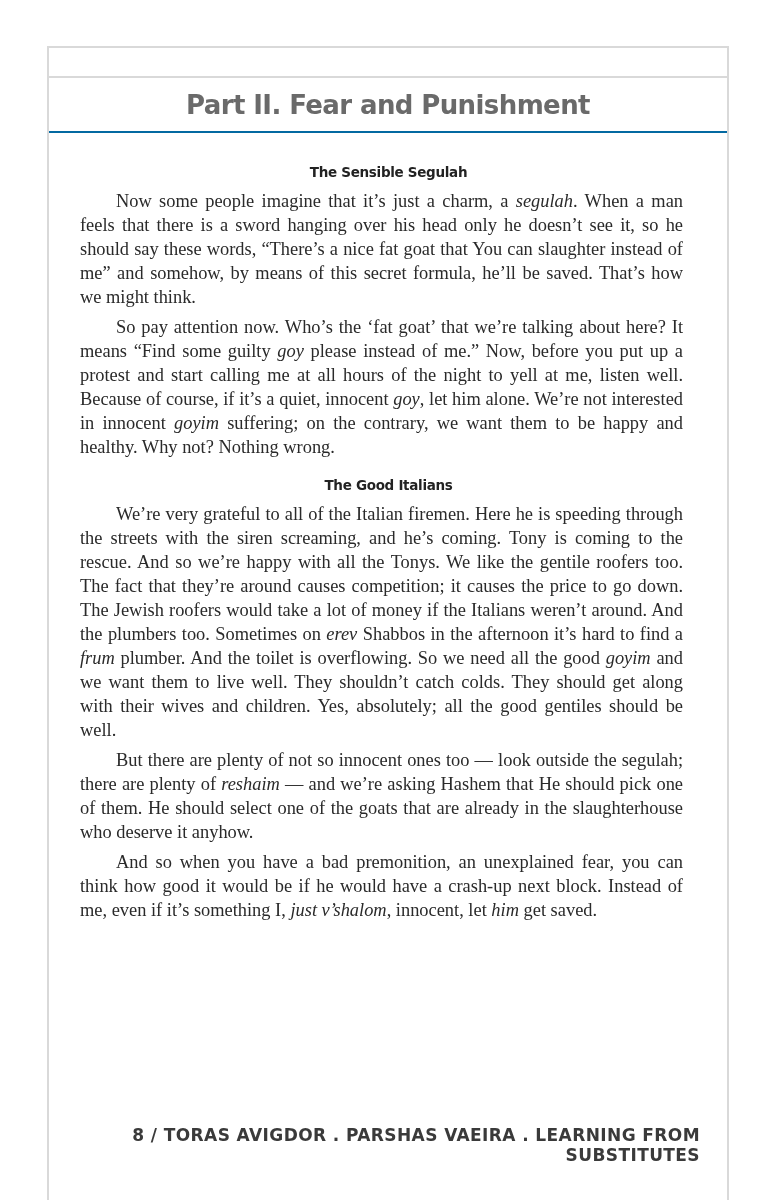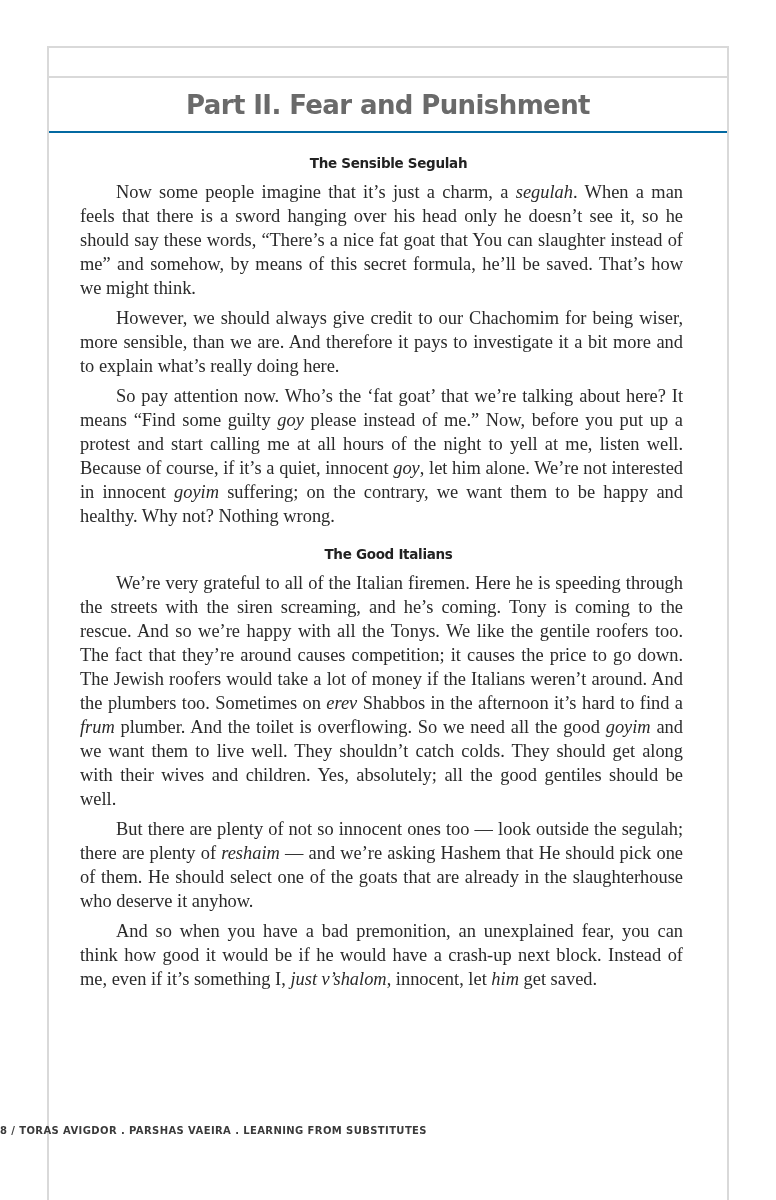--- a/index.html
+++ b/index.html
@@ -47,21 +47,21 @@
       font-weight: bold;
       font-size: 26px;
       color: #6a6a6a;
       letter-spacing: -0.6px;
       margin: 0;
       padding-top: 1px;
     }
     .content {
       position: absolute;
       left: 80px;
-      top: 151px;
+      top: 160px;
       width: 617px;
     }
     .subhead {
       font-family: "DejaVu Sans", sans-serif;
       font-weight: bold;
       font-size: 13.5px;
       color: #222222;
       text-align: center;
       letter-spacing: -0.3px;
       margin: 0 0 5px 0;
@@ -81,43 +81,42 @@
       font-style: italic;
     }
     .subhead.second {
       margin-top: 14px;
     }
     .footer {
       position: absolute;
       left: 0;
       top: 1125px;
       width: 700px;
-      text-align: left;
+      text-align: right;
       font-family: "DejaVu Sans", sans-serif;
       font-weight: bold;
-      font-size: 10px;
+      font-size: 17px;
       color: #3a3a3a;
       letter-spacing: 0.4px;
     }
   </style>
 </head>
 <body>
 
 <div class="frame">
   <div class="top-band"></div>
   <div class="title-band">
     <h1 class="part-title">Part II. Fear and Punishment</h1>
   </div>
 </div>
 
 <div class="content" id="content">
   <section>
     <h2 class="subhead">The Sensible Segulah</h2>
     <p class="para"><span>Now some people imagine that it’s just a charm, a </span><em>segulah</em><span>. When a man feels that there is a sword hanging over his head only he doesn’t see it, so he should say these words, “There’s a nice fat goat that You can slaughter instead of me” and somehow, by means of this secret formula, he’ll be saved. That’s how we might think.</span></p>
-    <p class="para"><span>However, we should always give credit to our Chachomim for being wiser, more sensible, than we are. And therefore it pays to investigate it a bit more and to explain what’s really doing here.</span></p>
     <p class="para"><span>So pay attention now. Who’s the ‘fat goat’ that we’re talking about here? It means “Find some guilty </span><em>goy</em><span> please instead of me.” Now, before you put up a protest and start calling me at all hours of the night to yell at me, listen well. Because of course, if it’s a quiet, innocent </span><em>goy</em><span>, let him alone. We’re not interested in innocent </span><em>goyim</em><span> suffering; on the contrary, we want them to be happy and healthy. Why not? Nothing wrong.</span></p>
   </section>
   <section>
     <h2 class="subhead second">The Good Italians</h2>
     <p class="para"><span>We’re very grateful to all of the Italian firemen. Here he is speeding through the streets with the siren screaming, and he’s coming. Tony is coming to the rescue. And so we’re happy with all the Tonys. We like the gentile roofers too. The fact that they’re around causes competition; it causes the price to go down. The Jewish roofers would take a lot of money if the Italians weren’t around. And the plumbers too. Sometimes on </span><em>erev</em><span> Shabbos in the afternoon it’s hard to find a </span><em>frum</em><span> plumber. And the toilet is overflowing. So we need all the good </span><em>goyim</em><span> and we want them to live well. They shouldn’t catch colds. They should get along with their wives and children. Yes, absolutely; all the good gentiles should be well.</span></p>
     <p class="para"><span>But there are plenty of not so innocent ones too — look outside the segulah; there are plenty of </span><em>reshaim</em><span> — and we’re asking Hashem that He should pick one of them. He should select one of the goats that are already in the slaughterhouse who deserve it anyhow.</span></p>
     <p class="para"><span>And so when you have a bad premonition, an unexplained fear, you can think how good it would be if he would have a crash-up next block. Instead of me, even if it’s something I, </span><em>just v’shalom</em><span>, innocent, let </span><em>him</em><span> get saved.</span></p>
   </section>
 </div>
 

